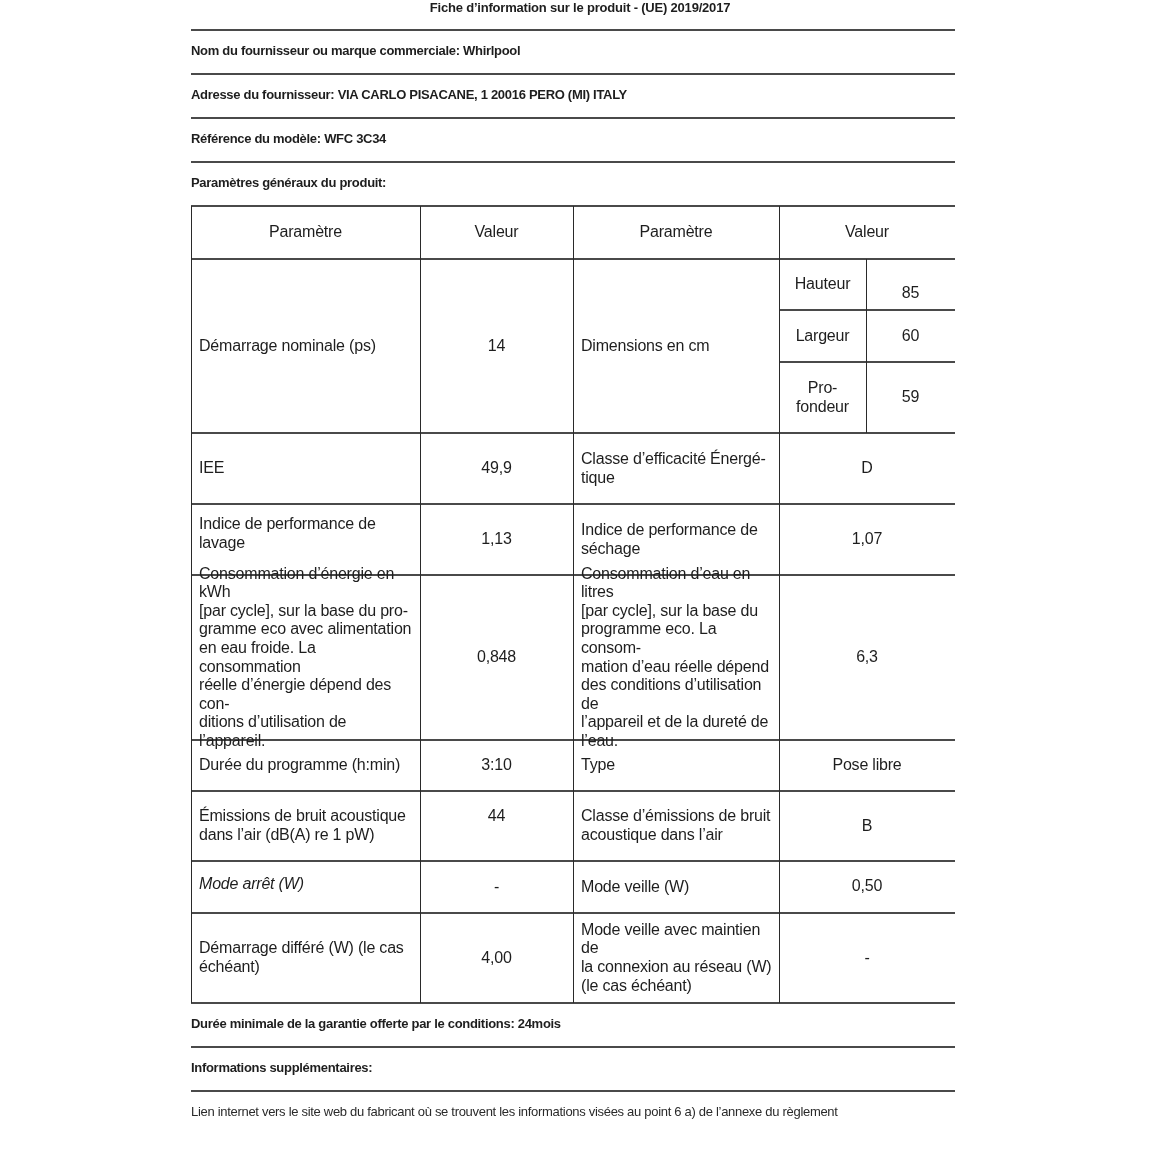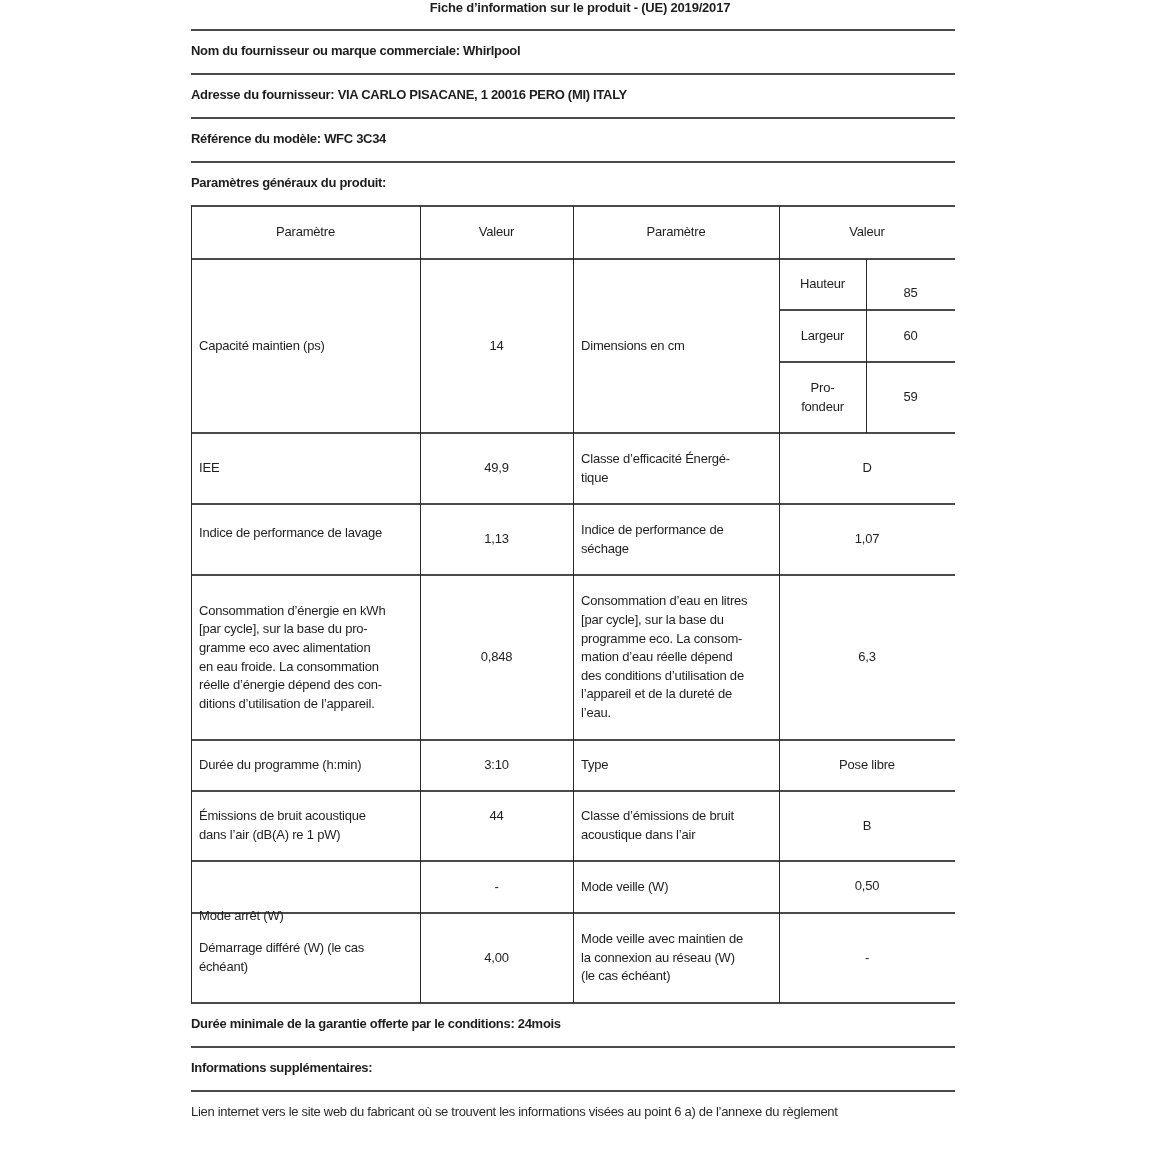--- a/index.html
+++ b/index.html
@@ -3,21 +3,21 @@
 <meta charset="utf-8">
 <style>
   html, body { margin:0; padding:0; background:#ffffff; }
   body { width:1160px; height:1160px; position:relative; overflow:hidden;
          font-family:"Liberation Sans", sans-serif; color:#1e1e1e; }
   .abs { position:absolute; }
   .title { left:0; width:1160px; top:0; text-align:center; font-size:13px; font-weight:bold; line-height:16px; letter-spacing:-0.2px; }
   .hline { position:absolute; left:191px; width:764px; height:2px; background:#4a4a4a; }
   .hdr-line { position:absolute; left:191px; font-size:13px; font-weight:bold; letter-spacing:-0.3px; }
   .vline { position:absolute; width:1px; background:#2a2a2a; }
-  .cell { position:absolute; display:flex; align-items:center; font-size:13px; line-height:18.6px; letter-spacing:-0.2px; box-sizing:border-box; }
+  .cell { position:absolute; display:flex; align-items:center; font-size:16px; line-height:18.6px; letter-spacing:-0.2px; box-sizing:border-box; }
   .left { padding-left:8px; padding-right:6px; }
   .center { justify-content:center; text-align:center; }
   .foot { position:absolute; left:191px; font-size:13px; letter-spacing:-0.3px; white-space:nowrap; }
 </style>
 </head>
 <body>
 
 <div class="abs title">Fiche d’information sur le produit - (UE) 2019/2017</div>
 
 <div class="hline" style="top:29px"></div>
@@ -48,21 +48,21 @@
   <div class="vline" style="left:420px;top:206px;height:797px"></div>
   <div class="vline" style="left:573px;top:206px;height:797px"></div>
   <div class="vline" style="left:779px;top:206px;height:797px"></div>
   <div class="vline" style="left:866px;top:259px;height:174px"></div>
 
   <div class="cell center" style="left:191px;width:229px;top:207px;height:51px">Paramètre</div>
   <div class="cell center" style="left:420px;width:153px;top:207px;height:51px">Valeur</div>
   <div class="cell center" style="left:573px;width:206px;top:207px;height:51px">Paramètre</div>
   <div class="cell center" style="left:779px;width:176px;top:207px;height:51px">Valeur</div>
 
-  <div class="cell left" style="left:191px;width:229px;top:260px;height:172px">Capacité maintien (ps)</div>
+  <div class="cell left" style="left:191px;width:229px;top:260px;height:172px">Démarrage nominale (ps)</div>
   <div class="cell center" style="left:420px;width:153px;top:260px;height:172px">14</div>
   <div class="cell left" style="left:573px;width:206px;top:260px;height:172px">Dimensions en cm</div>
   <div class="cell center" style="left:779px;width:87px;top:260px;height:49px">Hauteur</div>
   <div class="cell center" style="left:866px;width:89px;top:260px;height:66px">85</div>
   <div class="cell center" style="left:779px;width:87px;top:311px;height:50px">Largeur</div>
   <div class="cell center" style="left:866px;width:89px;top:311px;height:50px">60</div>
   <div class="cell center" style="left:779px;width:87px;top:363px;height:69px;white-space:pre-line">Pro-
 fondeur</div>
   <div class="cell center" style="left:866px;width:89px;top:363px;height:69px">59</div>
 
@@ -106,21 +106,21 @@
       </div>
       <div>
         <div class="cell left" style="left: 191px; width: 229px; top: 792px; height: 68px; white-space: pre-line;">Émissions de bruit acoustique
 dans l’air (dB(A) re 1 pW)</div>
         <div class="cell center" style="left: 420px; width: 153px; top: 792px; height: 48px; white-space: pre-line;">44</div>
         <div class="cell left" style="left: 573px; width: 206px; top: 792px; height: 68px; white-space: pre-line;">Classe d’émissions de bruit
 acoustique dans l’air</div>
         <div class="cell center" style="left: 779px; width: 176px; top: 792px; height: 68px; white-space: pre-line;">B</div>
       </div>
       <div>
-        <div class="cell left" style="left: 191px; width: 229px; top: 894px; height: 44px; white-space: pre-line;">Mode arrêt (W)</div>
+        <div class="cell left" style="left: 191px; width: 229px; top: 862px; height: 44px; white-space: pre-line; font-style: italic;">Mode arrêt (W)</div>
         <div class="cell center" style="left: 420px; width: 153px; top: 862px; height: 50px; white-space: pre-line;">-</div>
         <div class="cell left" style="left: 573px; width: 206px; top: 862px; height: 50px; white-space: pre-line;">Mode veille (W)</div>
         <div class="cell center" style="left: 779px; width: 176px; top: 862px; height: 48px; white-space: pre-line;">0,50</div>
       </div>
       <div>
         <div class="cell left" style="left: 191px; width: 229px; top: 914px; height: 88px; white-space: pre-line;">Démarrage différé (W) (le cas
 échéant)</div>
         <div class="cell center" style="left: 420px; width: 153px; top: 914px; height: 88px; white-space: pre-line;">4,00</div>
         <div class="cell left" style="left: 573px; width: 206px; top: 914px; height: 88px; white-space: pre-line;">Mode veille avec maintien de
 la connexion au réseau (W)

